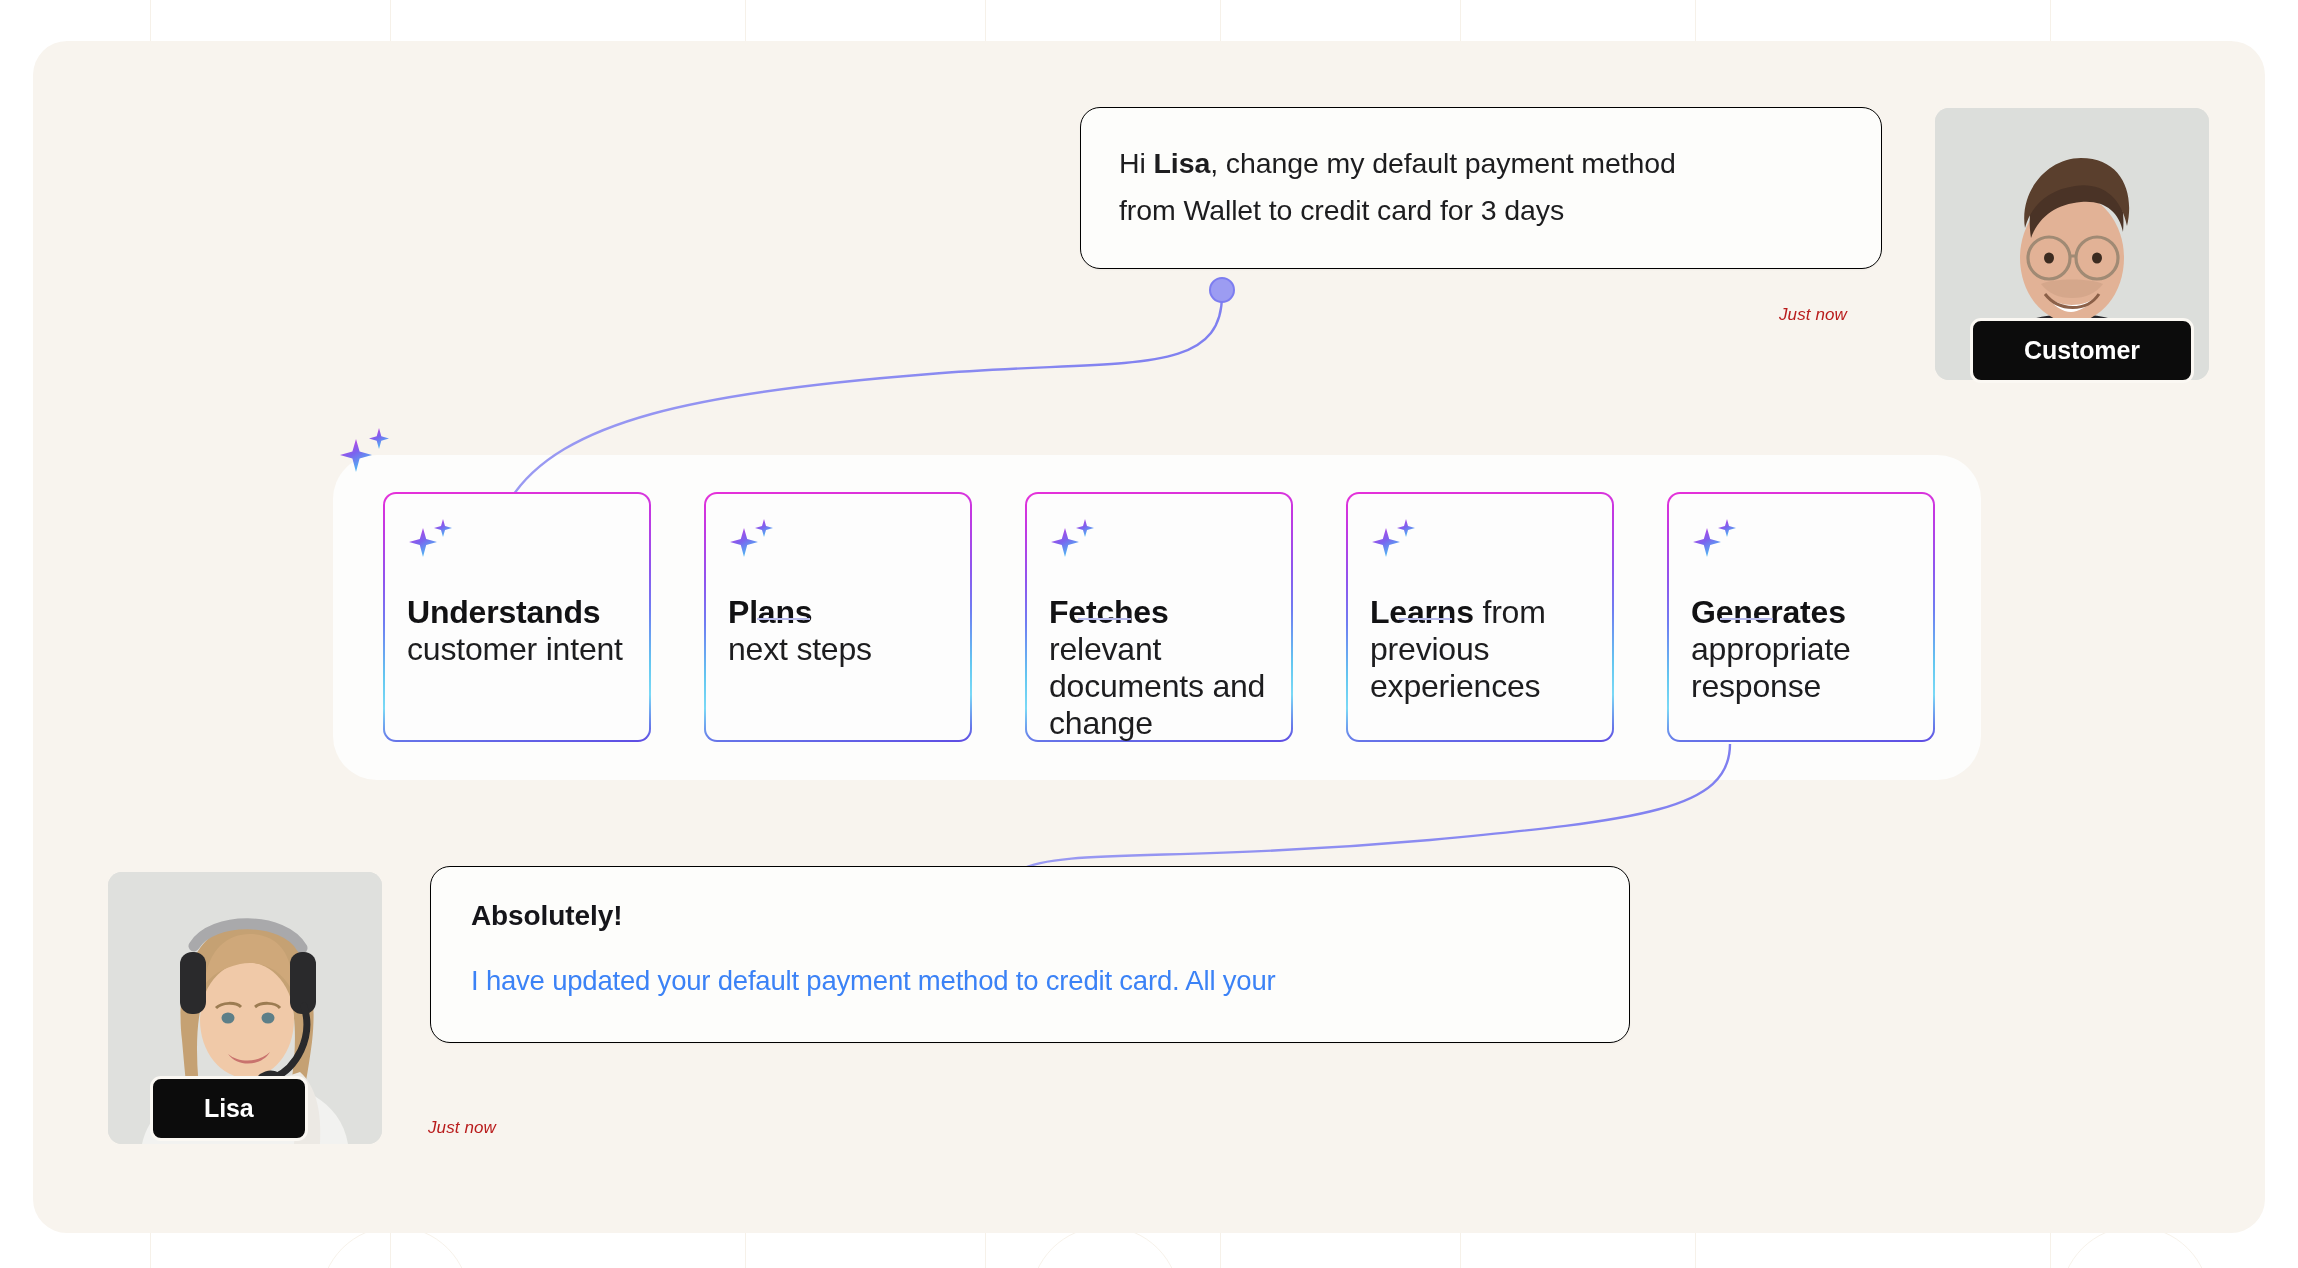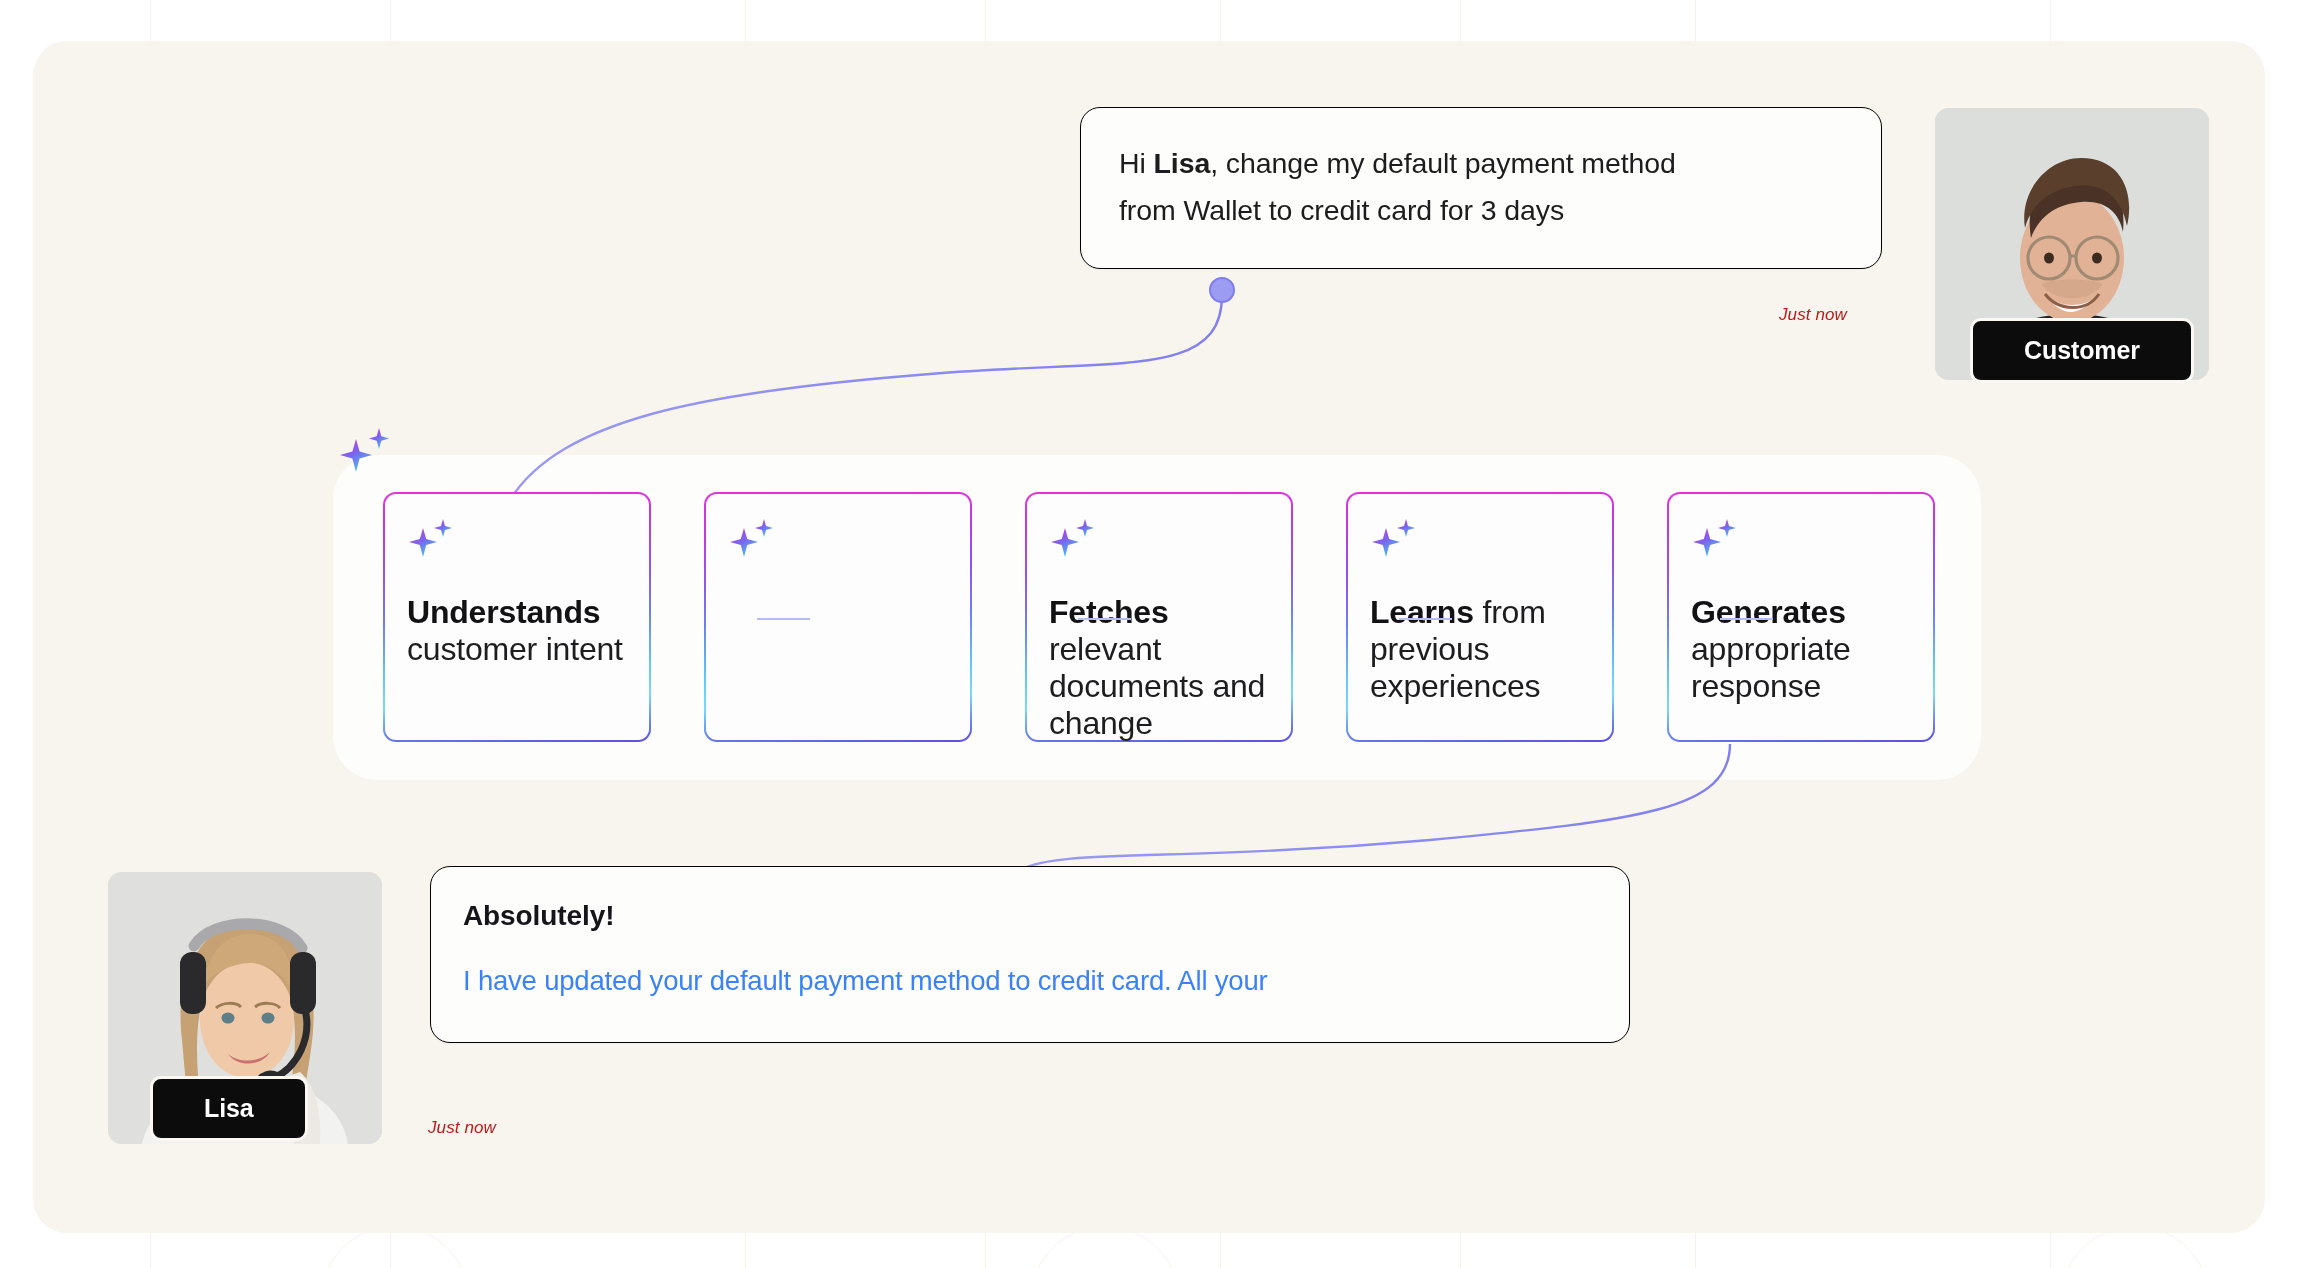--- a/index.html
+++ b/index.html
@@ -84,21 +84,21 @@
     color: #1d1d1f;
     letter-spacing: -0.1px;
     white-space: nowrap;
   }
   .bubble-user b { font-weight: 700; }
 
   .bubble-agent {
     left: 430px;
     top: 866px;
     width: 1200px;
-    padding: 33px 40px 38px 32px;
+    padding: 33px 40px 38px 40px;
   }
   .bubble-agent .head {
     font-size: 28px;
     font-weight: 700;
     color: #15151a;
     letter-spacing: -0.1px;
     margin-bottom: 26px;
   }
   .bubble-agent .line {
     font-size: 27.5px;
@@ -321,20 +321,24 @@
     </div>
 
     <div class="cap-card">
       <div class="cap-card-inner">
         <span class="sparkle-sm">
           <svg width="48" height="44" viewBox="0 0 48 44">
             <path d="M16 10 L19.2 21 L30 24 L19.2 27 L16 39 L12.8 27 L2 24 L12.8 21 Z" fill="url(#sp1)"></path>
             <path d="M36 1 L38 8 L45 10 L38 12 L36 19 L34 12 L27 10 L34 8 Z" fill="url(#sp1)"></path>
           </svg>
         </span>
+        <div class="cap-text">
+          <b>Plans</b><span></span><br>
+          <span>next steps</span>
+        </div>
       </div>
     </div>
 
     <div class="cap-card">
       <div class="cap-card-inner">
         <span class="sparkle-sm">
           <svg width="48" height="44" viewBox="0 0 48 44">
             <path d="M16 10 L19.2 21 L30 24 L19.2 27 L16 39 L12.8 27 L2 24 L12.8 21 Z" fill="url(#sp1)"></path>
             <path d="M36 1 L38 8 L45 10 L38 12 L36 19 L34 12 L27 10 L34 8 Z" fill="url(#sp1)"></path>
           </svg>

